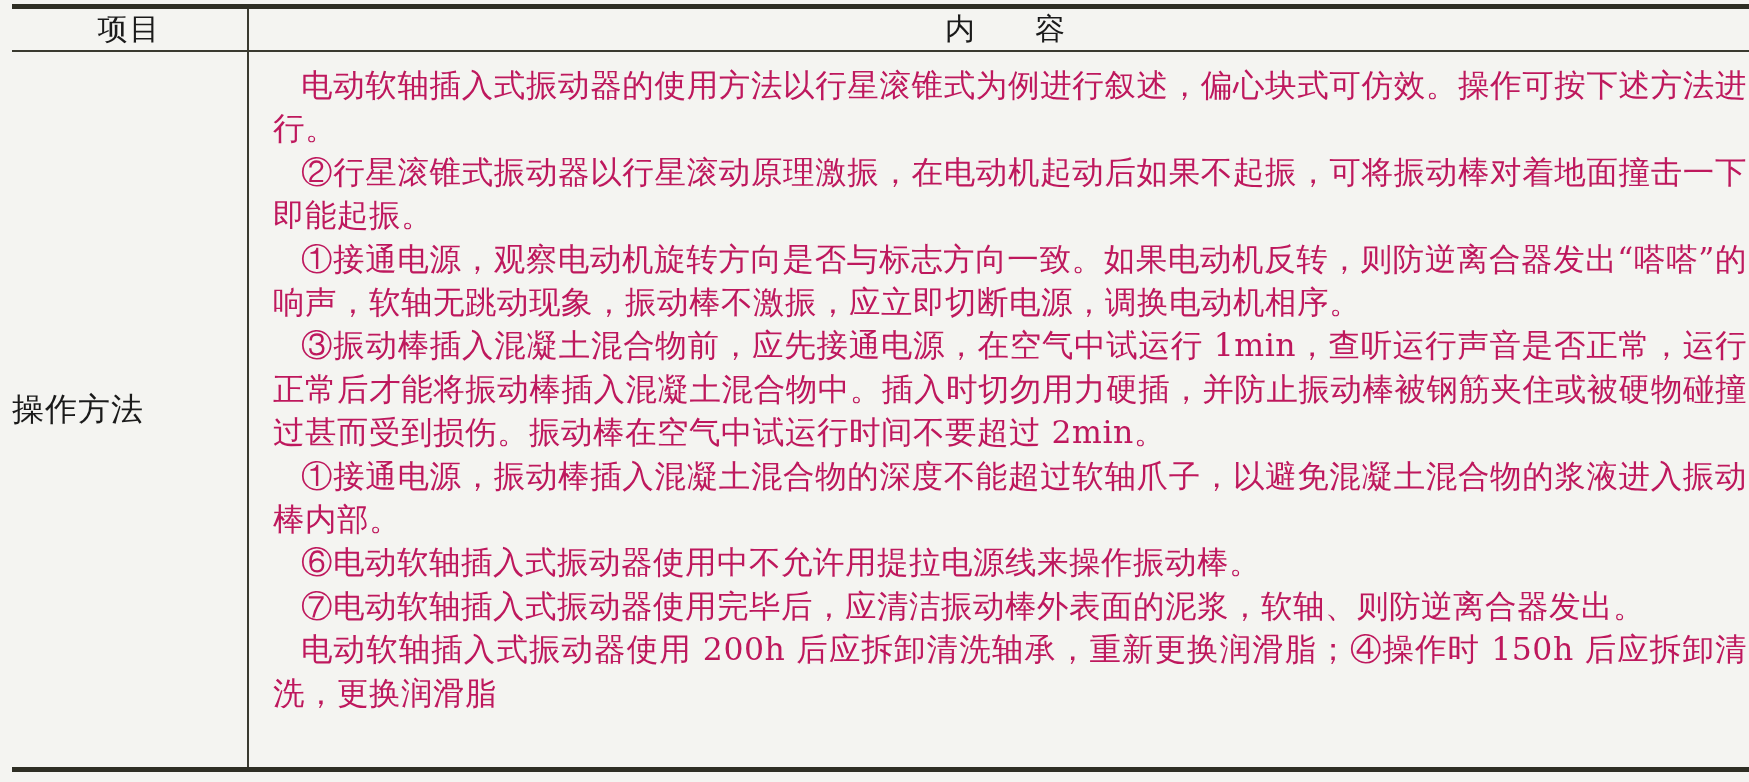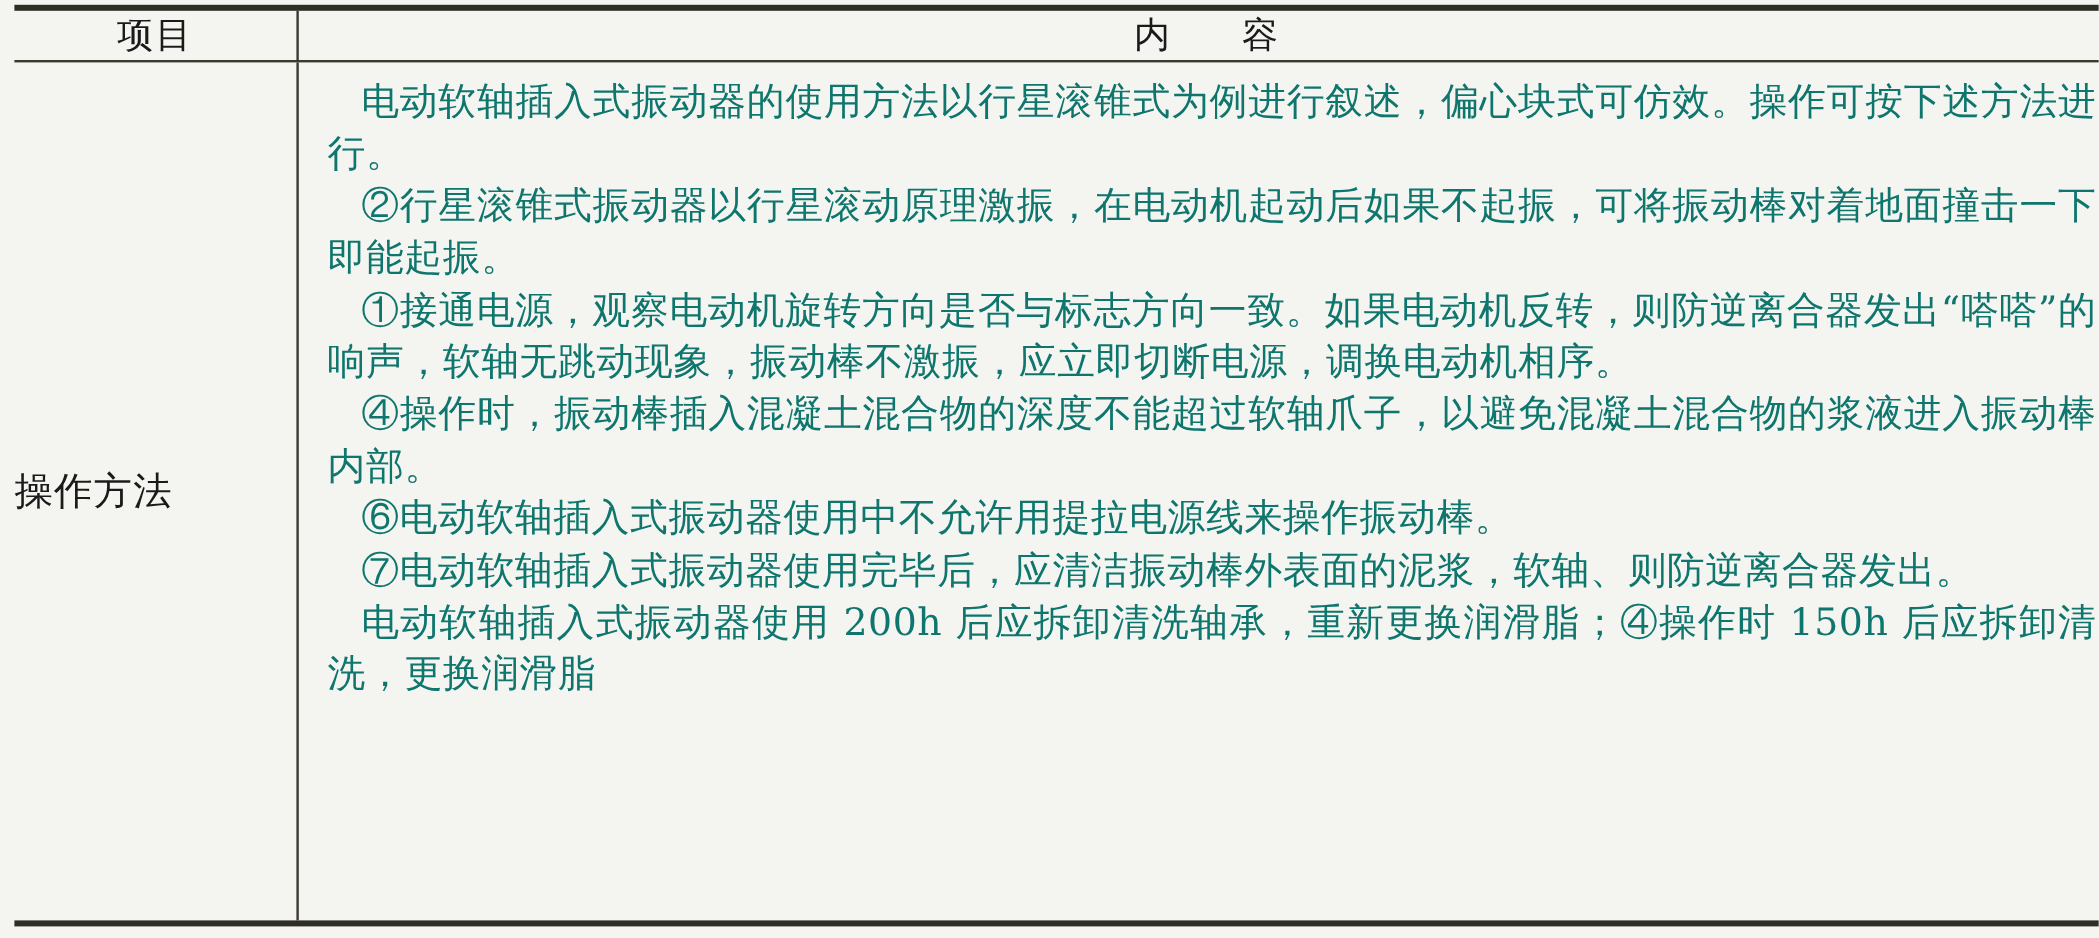--- a/index.html
+++ b/index.html
@@ -69,21 +69,21 @@
     padding: 12px 14px 6px 24px;
   }
   .content-cell p {
     margin: 0;
     font-size: 31.5px;
     line-height: 43.4px;
     text-align: justify;
     text-justify: inter-ideograph;
     text-indent: 28px;
     letter-spacing: 0.5px;
-    color: #0f766e;
+    color: #be185d;
   }
 </style>
 </head>
 <body>
 
 <div class="page">
   <div class="table">
 
     <div class="header-row">
       <div class="col-item header-cell">
@@ -95,21 +95,22 @@
     </div>
 
     <div class="body-row">
       <div class="col-item">
         <span class="item-label">操作方法</span>
       </div>
       <div class="col-content content-cell">
         <p>电动软轴插入式振动器的使用方法以行星滚锥式为例进行叙述，偏心块式可仿效。操作可按下述方法进行。</p>
         <p>②行星滚锥式振动器以行星滚动原理激振，在电动机起动后如果不起振，可将振动棒对着地面撞击一下即能起振。</p>
         <p>①接通电源，观察电动机旋转方向是否与标志方向一致。如果电动机反转，则防逆离合器发出“嗒嗒”的响声，软轴无跳动现象，振动棒不激振，应立即切断电源，调换电动机相序。</p>
-        <p>④操作时，振动棒插入混凝土混合物的深度不能超过软轴爪子，以避免混凝土混合物的浆液进入振动棒内部。</p>
+        <p>③振动棒插入混凝土混合物前，应先接通电源，在空气中试运行 1min，查听运行声音是否正常，运行正常后才能将振动棒插入混凝土混合物中。插入时切勿用力硬插，并防止振动棒被钢筋夹住或被硬物碰撞过甚而受到损伤。振动棒在空气中试运行时间不要超过 2min。</p>
+        <p>①接通电源，振动棒插入混凝土混合物的深度不能超过软轴爪子，以避免混凝土混合物的浆液进入振动棒内部。</p>
         <p>⑥电动软轴插入式振动器使用中不允许用提拉电源线来操作振动棒。</p>
         <p>⑦电动软轴插入式振动器使用完毕后，应清洁振动棒外表面的泥浆，软轴、则防逆离合器发出。</p>
         <p>电动软轴插入式振动器使用 200h 后应拆卸清洗轴承，重新更换润滑脂；④操作时 150h 后应拆卸清洗，更换润滑脂</p>
       </div>
     </div>
 
   </div>
 </div>
 
 </body></html>

